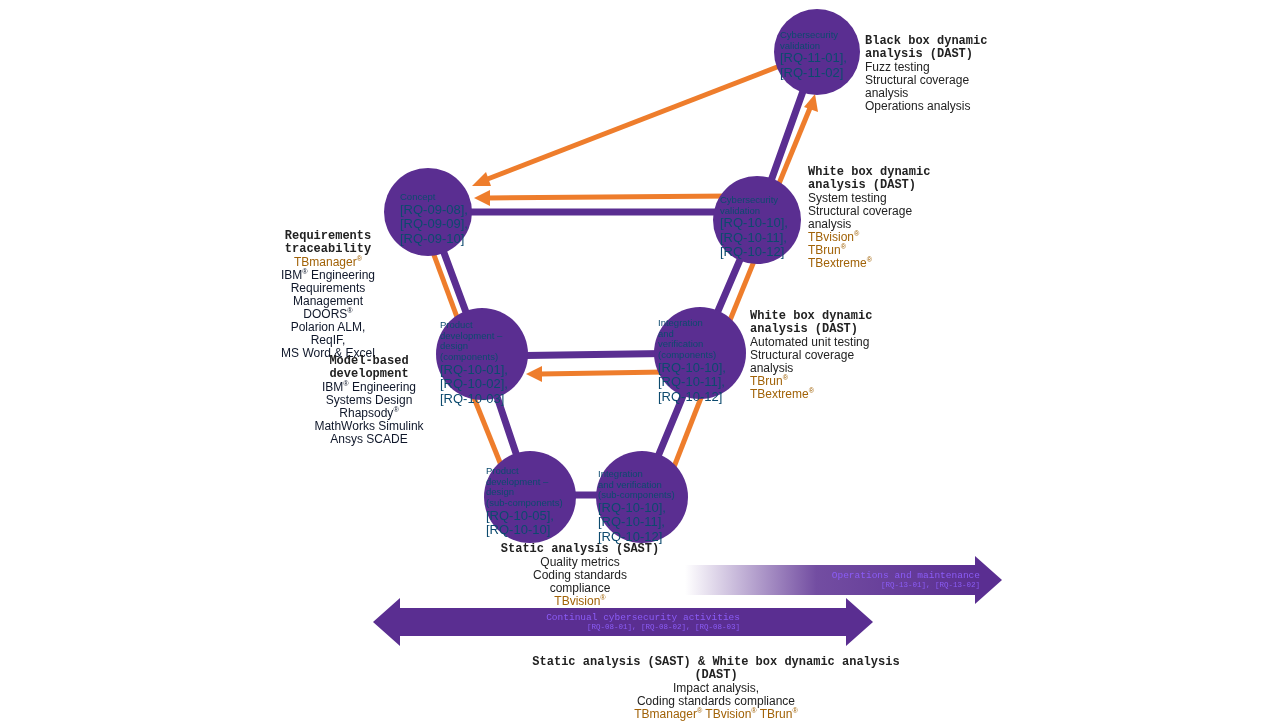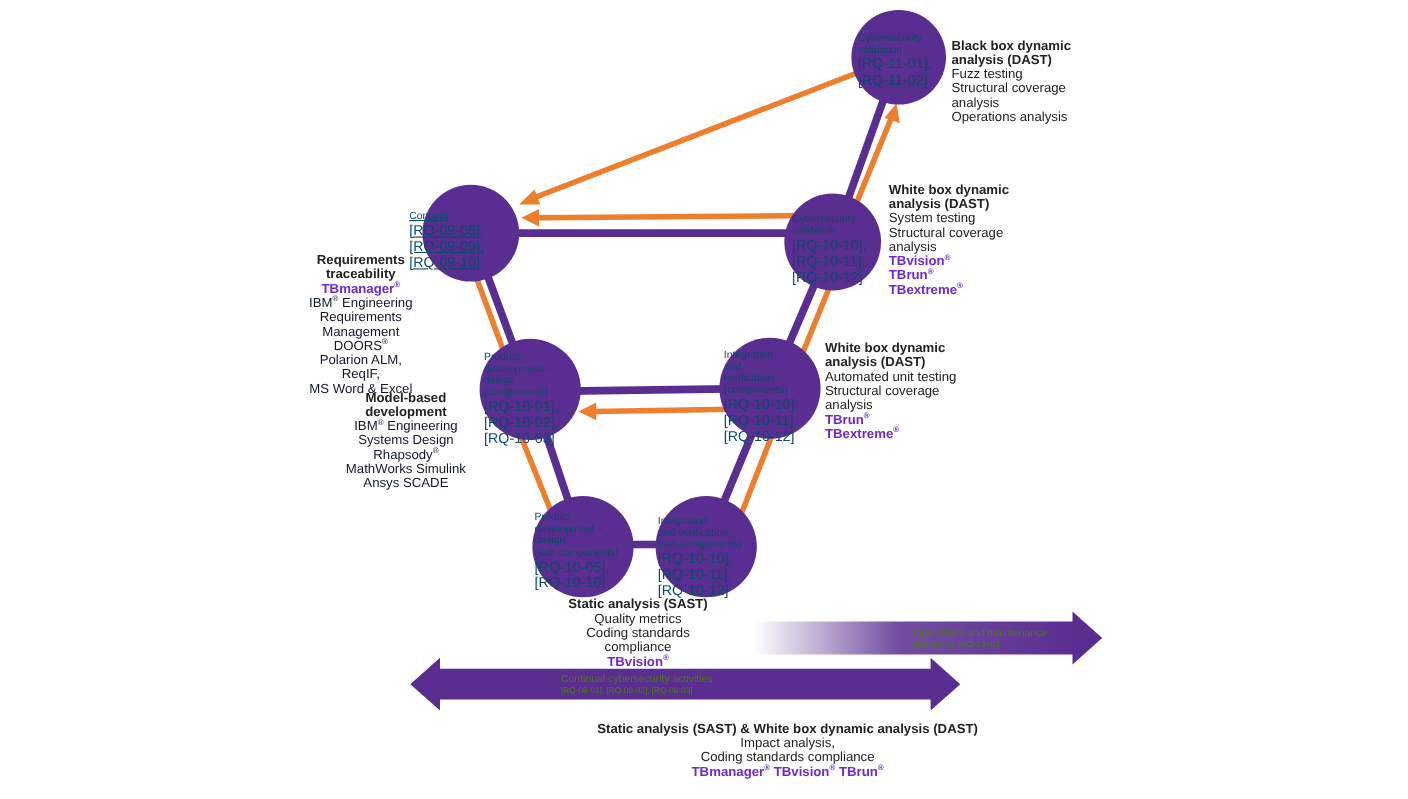--- a/index.html
+++ b/index.html
@@ -2,27 +2,27 @@
 <html><head>
 <meta charset="utf-8">
 <style>
   html, body { margin: 0; padding: 0; background: #ffffff; }
   body { width: 1280px; height: 726px; position: relative; overflow: hidden; font-family: "Liberation Sans", sans-serif; }
   #diagram { position: absolute; left: 0; top: 0; width: 1280px; height: 726px; }
   .node-text { position: absolute; color: #0c4a6e; font-family: "Liberation Sans", sans-serif; line-height: 1.12; }
   .node-title { font-size: 9.5px; display: block; }
   .node-req { font-size: 13px; display: block; }
   .annot { position: absolute; font-family: "Liberation Sans", sans-serif; font-size: 12px; line-height: 1.08; color: #222; }
-  .annot .hd { font-weight: bold; display: block; }
+  .annot .hd { font-weight: bold; display: block; font-family: Liberation Mono, monospace; }
   .annot .ln { display: block; }
-  .annot .tool { display: block; font-weight: bold; color: #6d28d9; }
+  .annot .tool { display: block; font-weight: normal; color: #a16207; }
   .annot .orange { display: block; color: #0f172a; }
   .right { text-align: center; }
   .center { text-align: center; }
-  .band-text { position: absolute; color: #4d7c0f; text-align: left; font-family: Liberation Sans, sans-serif; }
+  .band-text { position: absolute; color: #8b5cf6; text-align: right; font-family: Liberation Mono, monospace; }
   .band-text .t { display: block; font-size: 9.5px; }
   .band-text .r { display: block; font-size: 7.5px; }
   sup { font-size: 0.6em; vertical-align: super; line-height: 0; }
 </style>
 </head>
 <body>
 
 <svg id="diagram" viewBox="0 0 1280 726" xmlns="http://www.w3.org/2000/svg">
   <defs>
     <linearGradient id="opsGrad" x1="0" x2="1" y1="0" y2="0">
@@ -79,21 +79,21 @@
   </g>
 </svg>
 
 <div class="node-text" style="left:780px;top:30px;width:74px;">
   <span class="node-title">Cybersecurity</span>
   <span class="node-title">validation</span>
   <span class="node-req">[RQ-11-01],</span>
   <span class="node-req">[RQ-11-02]</span>
 </div>
 
-<div class="node-text" style="left:372px;top:192px;width:70px;text-decoration:underline;">
+<div class="node-text" style="left:400px;top:192px;width:70px;">
   <span class="node-title">Concept</span>
   <span class="node-req">[RQ-09-08],</span>
   <span class="node-req">[RQ-09-09],</span>
   <span class="node-req">[RQ-09-10]</span>
 </div>
 
 <div class="node-text" style="left:720px;top:195px;width:74px;">
   <span class="node-title">Cybersecurity</span>
   <span class="node-title">validation</span>
   <span class="node-req">[RQ-10-10],</span>

